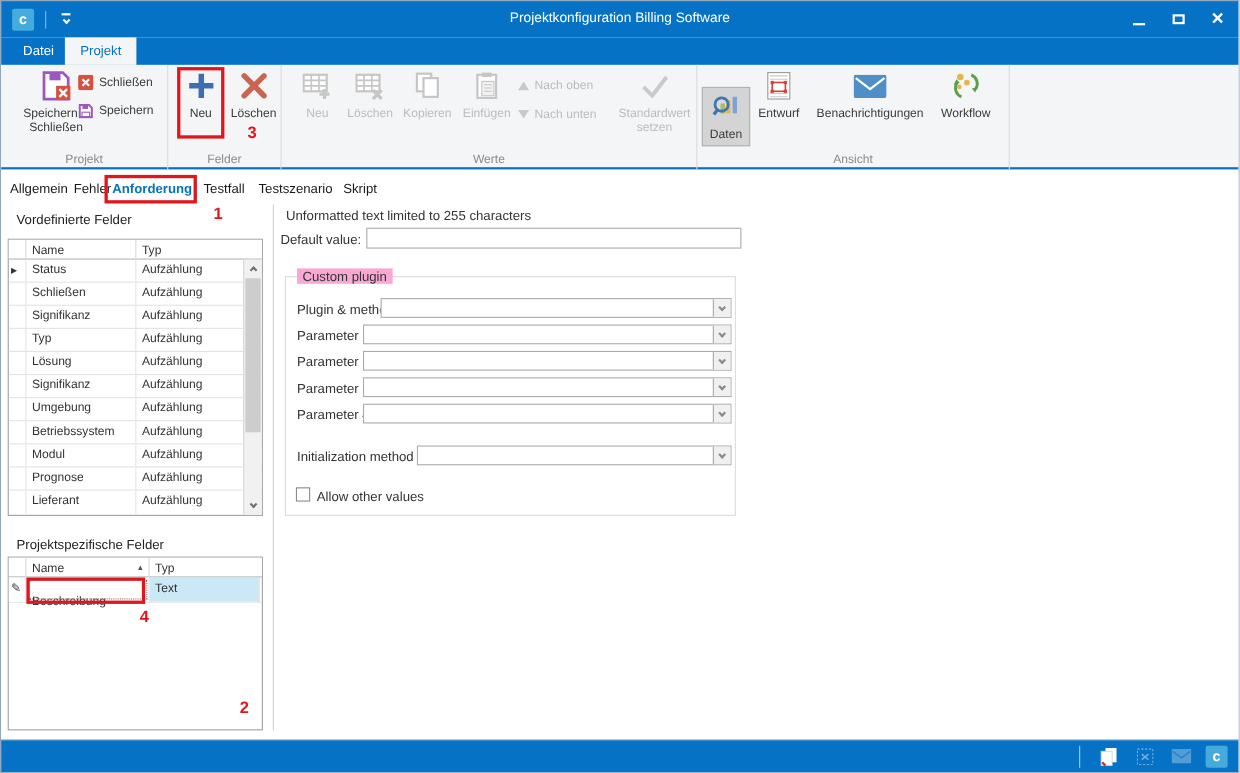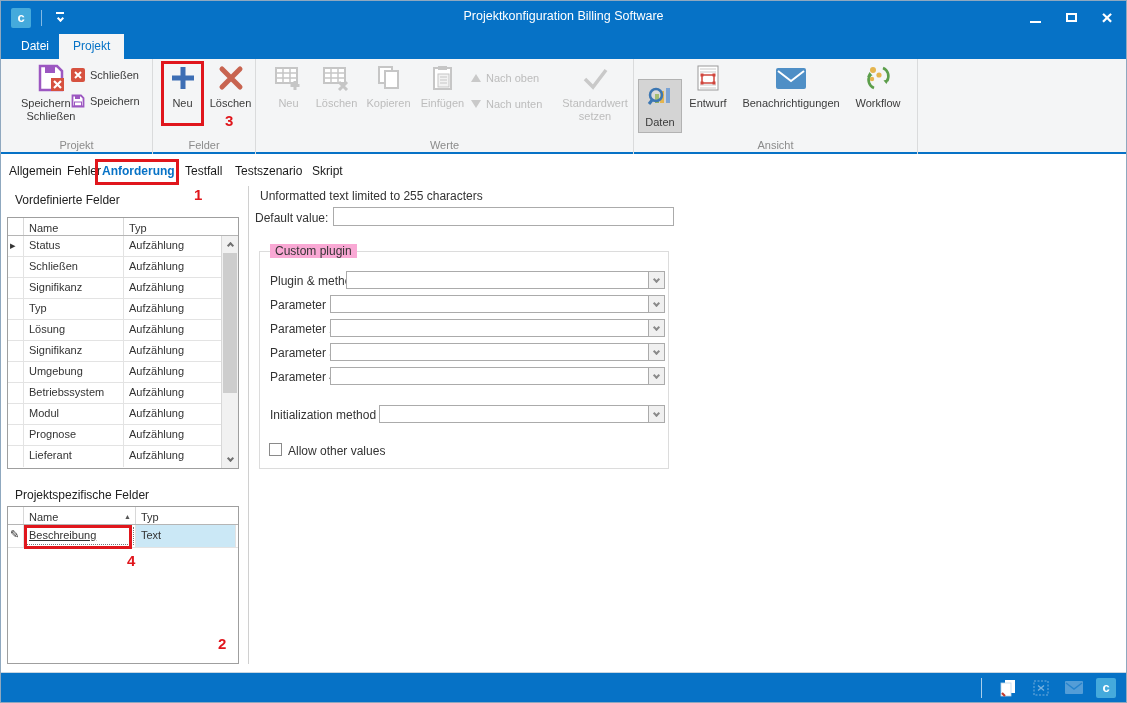--- a/index.html
+++ b/index.html
@@ -384,21 +384,21 @@
       <div class="g-head">
         <div class="cell c-sel"></div>
         <div class="cell" style="width:112px;">
             <span>Name</span>
             <span class="sort-asc">▲</span>
           </div>
         <div class="cell" style="width:100px; border-right:none;">Typ</div>
       </div>
       <div class="g-row row-selected" style="height:23px;">
         <div class="cell c-sel" style="background:#fff; font-size:11px;">✎</div>
-        <div class="cell cell-edit" style="width:112px; padding-top:4px;text-decoration:underline;">Beschreibung</div>
+        <div class="cell cell-edit" style="width:112px; padding-top:16px;">Beschreibung</div>
         <div class="cell" style="width:100px; padding-top:4px;">Text</div>
       </div>
     </div>
 
     <div class="info-text">Unformatted text limited to 255 characters</div>
     <div class="fld-label" style="left:254px; top:25px;">Default value:</div>
     <input class="text-input" style="left: 332px; top: 21px; width: 341px;" value="">
 
     <div class="groupbox">
       <span class="gb-title">Custom plugin</span>

